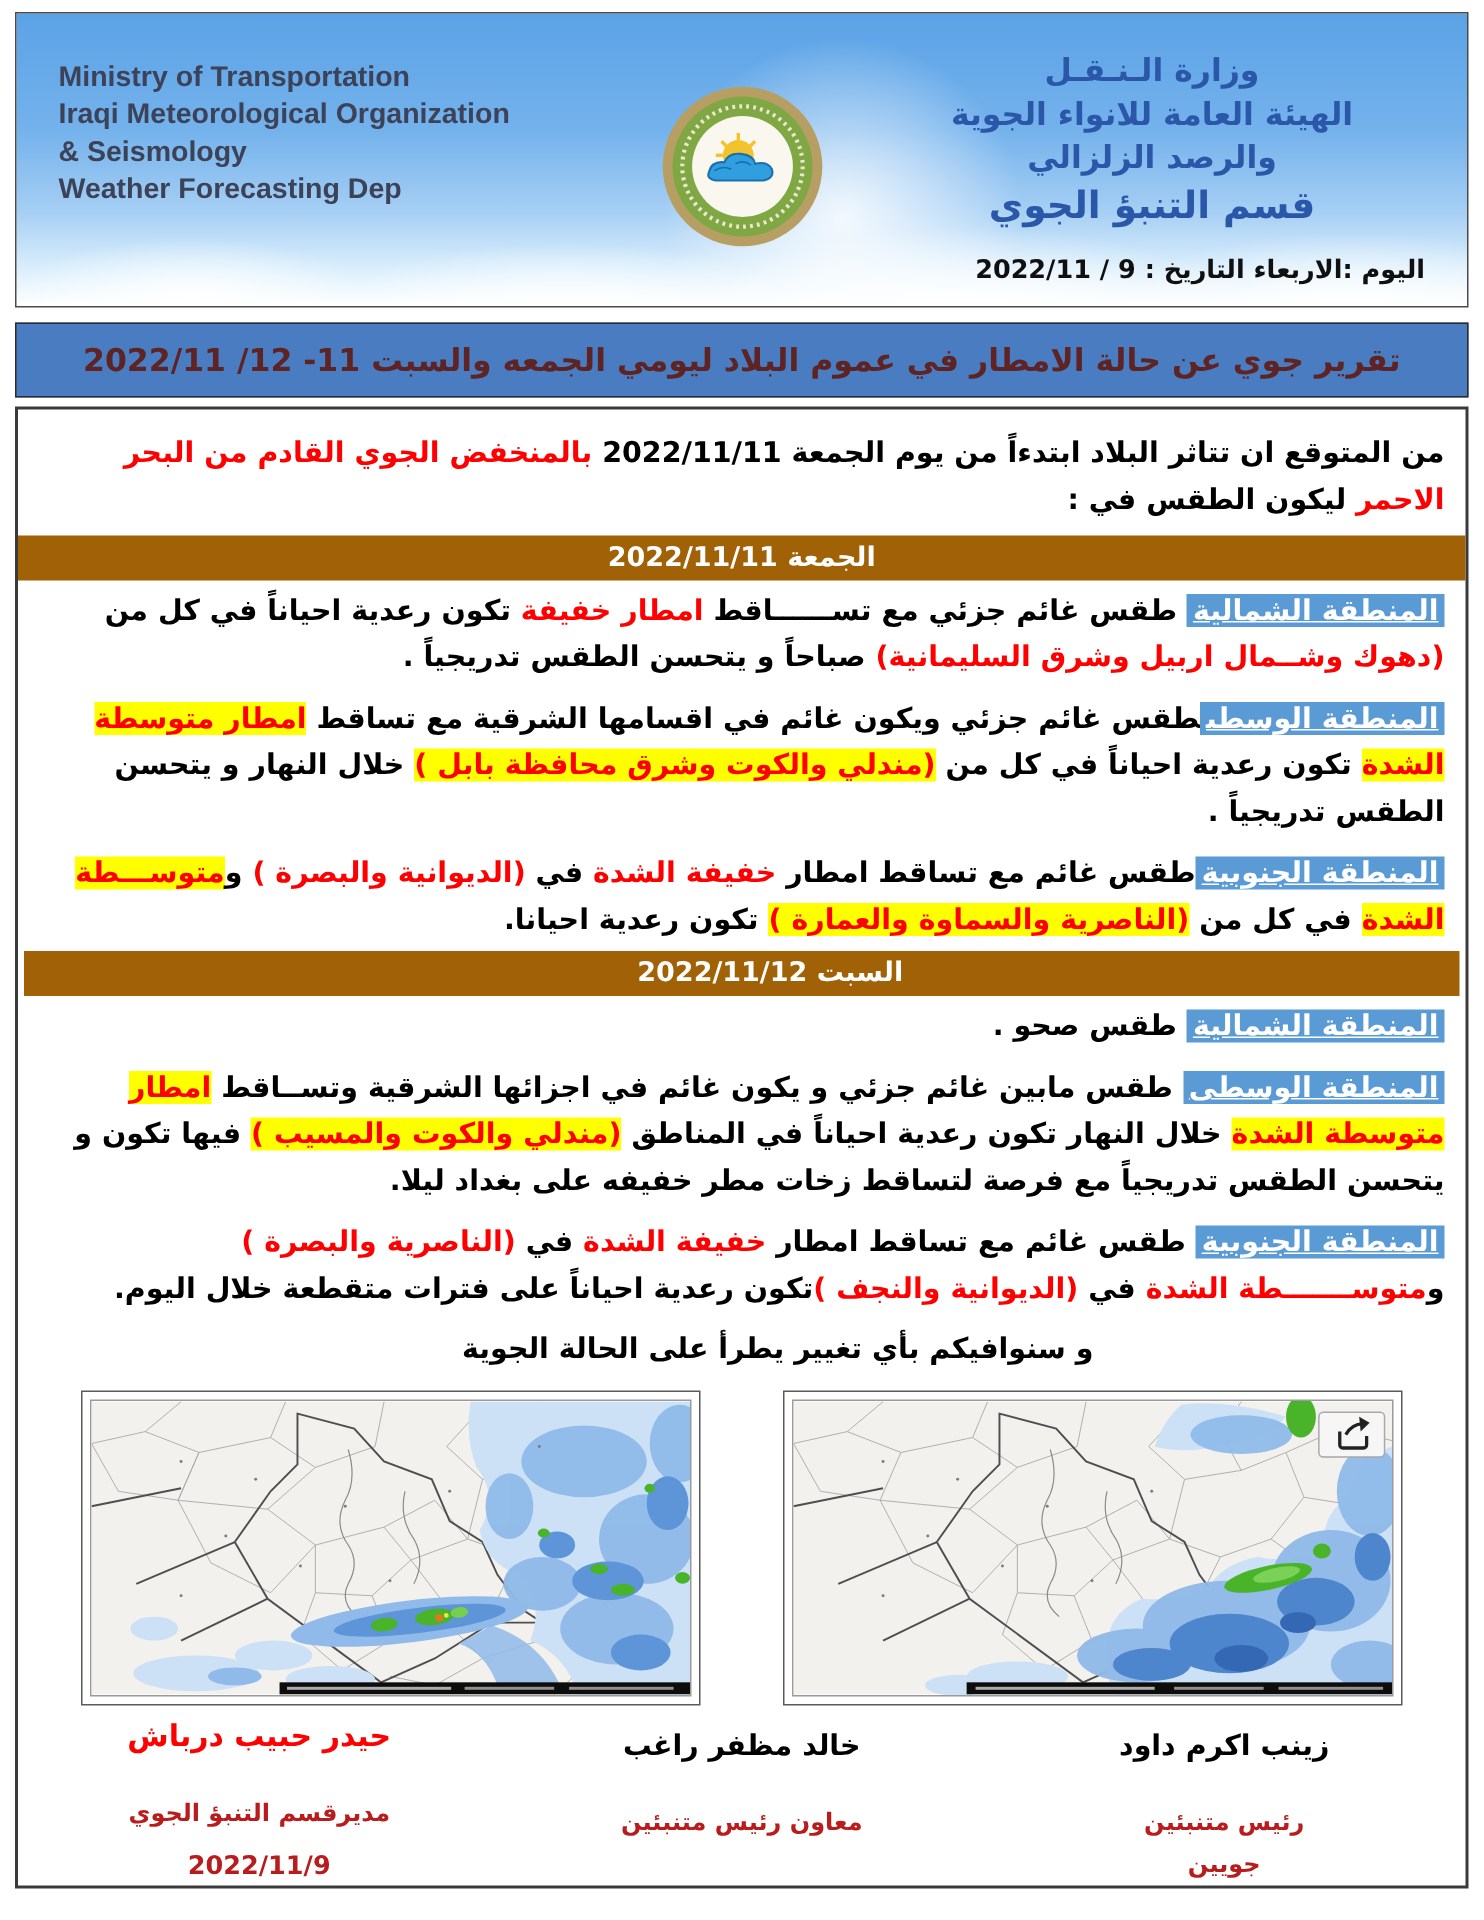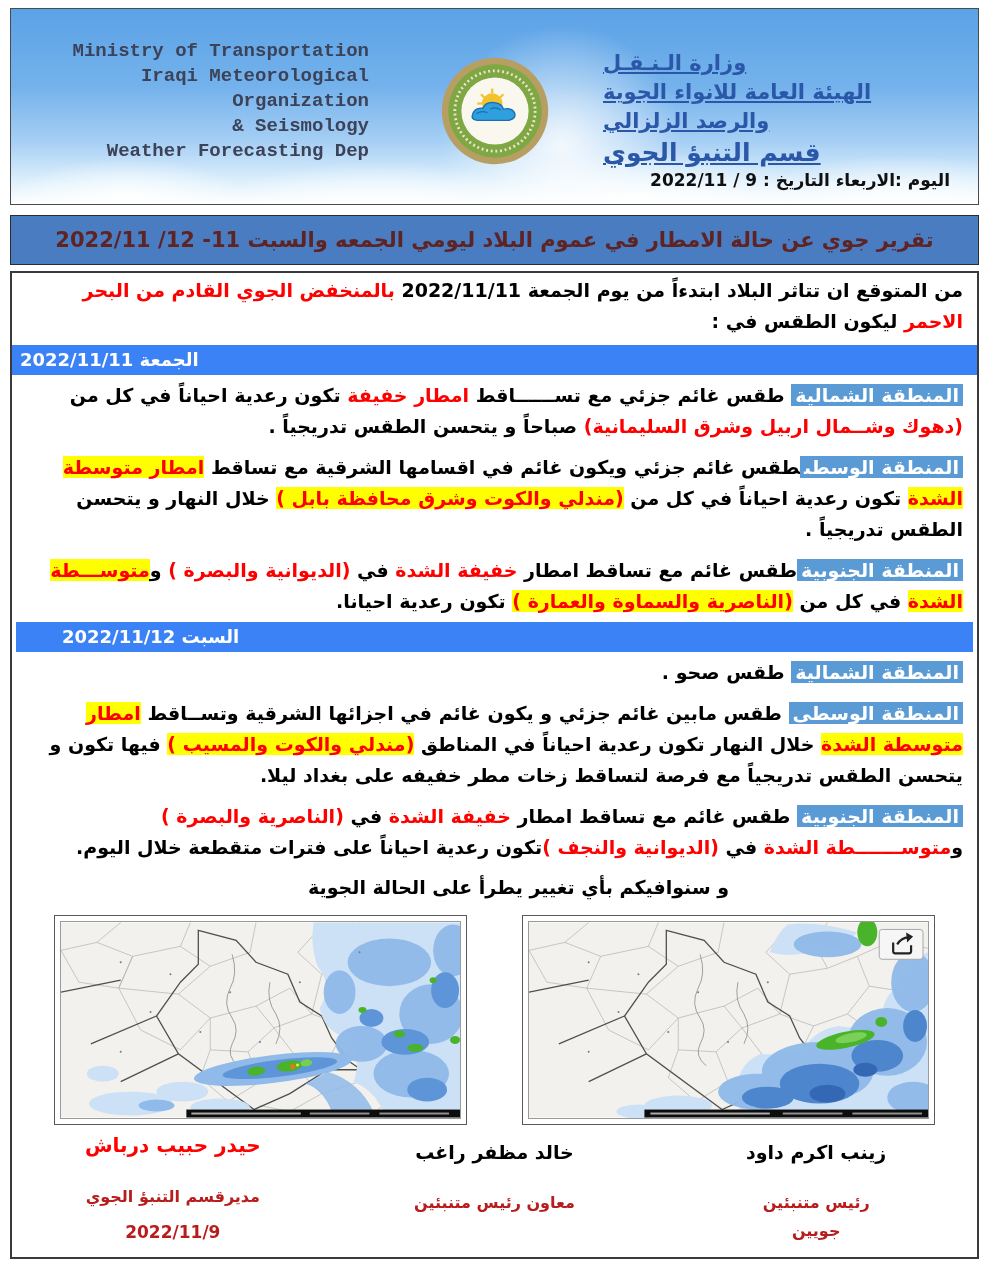--- a/index.html
+++ b/index.html
@@ -13,54 +13,54 @@
     border:1px solid #4a4a4a;
     background:
       radial-gradient(ellipse 170px 60px at 12% 98%, rgba(255,255,255,.95), rgba(255,255,255,0) 70%),
       radial-gradient(ellipse 230px 70px at 38% 104%, rgba(255,255,255,.98), rgba(255,255,255,0) 72%),
       radial-gradient(ellipse 260px 80px at 66% 102%, rgba(255,255,255,.95), rgba(255,255,255,0) 70%),
       radial-gradient(ellipse 220px 70px at 92% 100%, rgba(255,255,255,.9), rgba(255,255,255,0) 70%),
       radial-gradient(circle 160px at 57% 70%, rgba(255,255,255,.85), rgba(255,255,255,0) 75%),
       linear-gradient(180deg,#5ba2e6 0%,#74b2ec 40%,#a6cff4 68%,#dceffc 88%,#ffffff 100%);
   }
   .hdr-english{
-    position:absolute;left:28px;top:30px;width:330px;text-align:right;
-    font-family:Liberation Mono, monospace;font-weight:600;
+    position:absolute;left:28px;top:30px;width:330px;text-align:left;
+    font-family:Liberation Sans, sans-serif;font-weight:600;
     color:#3c4258;font-size:19px;line-height:1.32;
   }
   .hdr-arabic{
-    position:absolute;right:45px;top:40px;width:330px;text-align:left;direction:rtl;
-    color:#2b57a8;font-size:21px;line-height:1.38;text-decoration:underline;
+    position:absolute;right:45px;top:24px;width:330px;text-align:center;direction:rtl;
+    color:#2b57a8;font-size:21px;line-height:1.38;
   }
   .hdr-arabic .big{font-size:25px;}
   .hdr-date{
     position:absolute;right:28px;bottom:14px;direction:rtl;
     color:#101010;font-size:17px;
   }
   .logo{position:absolute;left:50%;top:46px;transform:translateX(-50%);}
   
   .title-bar{
     position:absolute;left:10px;top:215px;width:967px;height:48px;
     background:#4a7cc2;border:1px solid #2c2c2c;
     display:flex;align-items:center;justify-content:center;direction:rtl;
     color:#5e2424;font-size:21px;
   }
   
   .main-box{
     position:absolute;left:10px;top:271px;width:965px;height:984px;
     border:2px solid #3a3a3a;direction:rtl;color:#000;
   }
   .para{font-size:19px;line-height:31px;padding:5px 14px;text-align:right;}
-  .intro{padding:2px 14px 8px;}
+  .intro{padding:14px 14px 8px;}
   .day-bar{
-    background:#3b82f6;color:#ffffff;font-size:18px;height:30px;line-height:30px;
-    padding:0 8px;text-align:left;
+    background:#a16207;color:#ffffff;font-size:18px;height:30px;line-height:30px;
+    padding:0 8px;text-align:center;
   }
   .day-bar.sat{margin:0 4px;padding-left:46px;}
-  .region{background:#5b9bd5;color:#ffffff;padding:0 4px;}
+  .region{background:#5b9bd5;color:#ffffff;padding:0 4px;text-decoration:underline;}
   .seg-n{color:#000000;}
   .seg-r{color:#ff0000;}
   .seg-y{color:#ff0000;background:#ffff00;}
   .center-line{font-size:19px;line-height:31px;text-align:center;padding:4px 14px;margin-left:48px;}
   
   .maps-row{
     direction:ltr;display:flex;justify-content:center;gap:55px;margin-top:8px;
   }
   .map-frame{
     width:413px;border:1px solid #5a5a5a;background:#ffffff;padding:5px;box-sizing:border-box;

